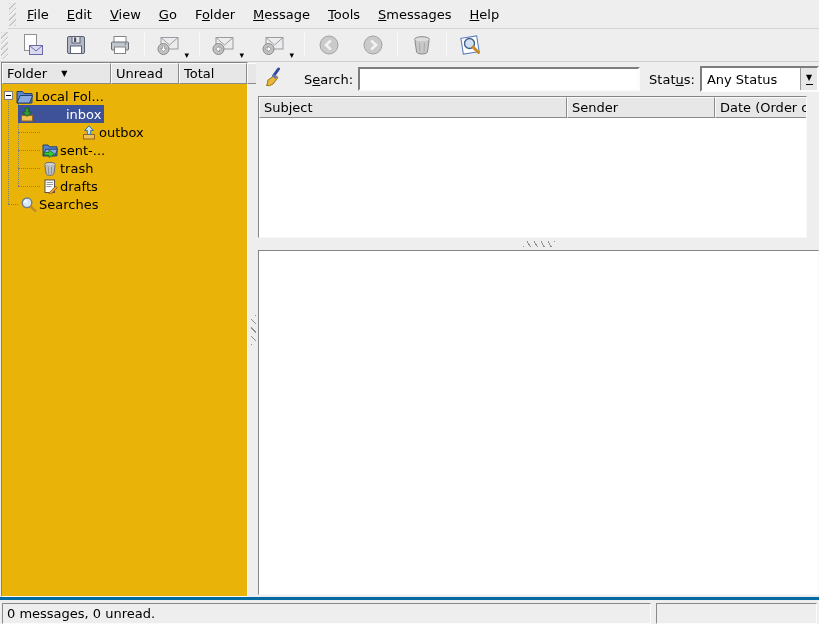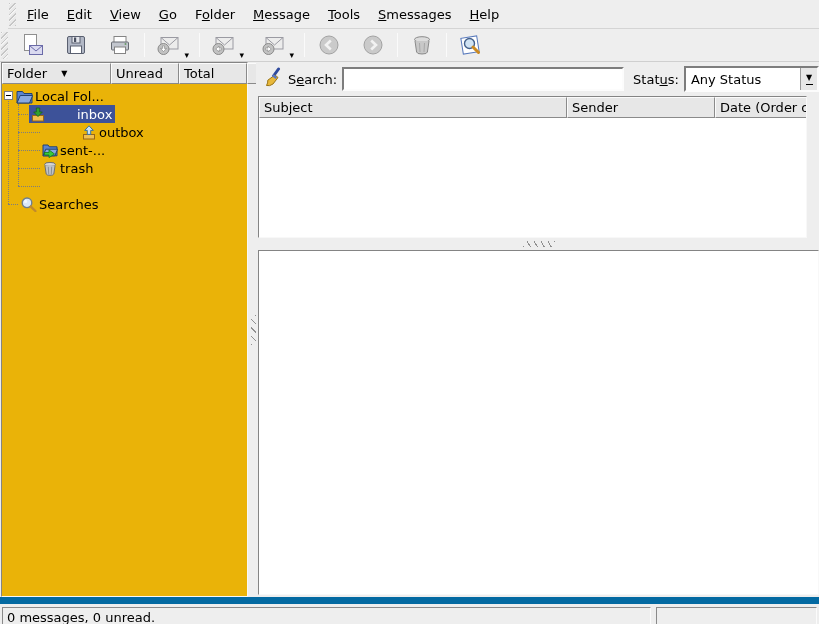--- a/index.html
+++ b/index.html
@@ -74,21 +74,21 @@
   }
   .expander .minus { width:5px; height:1px; background:#000; }
   
   .v-splitter { position:absolute; left:248px; width:10px; top:0; bottom:0; display:flex; align-items:center; justify-content:center; }
   .v-splitter .hatch { width:5px; height:30px;
     background:repeating-linear-gradient(45deg,#8f8f8f 0 1px,transparent 1px 6px); }
   
   .right-panel { position:absolute; left:258px; top:0; right:0; bottom:0; }
   .search-row { position:absolute; top:0; left:0; right:0; height:34px; display:flex; align-items:center; }
   .broom-btn { width:26px; height:26px; margin-left:4px; display:flex; align-items:center; justify-content:center; }
-  .search-label { margin-left:0; }
+  .search-label { margin-left:16px; }
   .search-label .u, .status-label .u { text-decoration:underline; }
   .search-input {
     margin-left:5px; width:282px; height:24px;
     border-top:2px solid #7d7d7d; border-left:2px solid #7d7d7d;
     border-bottom:2px solid #fcfcfc; border-right:2px solid #fcfcfc;
     background:#fff; font:inherit; padding:0 3px; outline:none;
   }
   .status-label { margin-left:9px; }
   .status-combo {
     margin-left:5px; flex:1; height:26px; display:flex; align-items:stretch;
@@ -110,21 +110,21 @@
   .mh-sender  { width:148px; }
   .mh-date    { flex:1; border-right:none; }
   .ml-body { height:calc(100% - 21px); background:#fff; }
   
   .h-splitter { position:absolute; top:176px; left:0; right:0; height:12px; display:flex; align-items:center; justify-content:center; }
   .h-splitter .hatch { width:32px; height:6px;
     background:repeating-linear-gradient(60deg,#8f8f8f 0 1px,transparent 1px 6px); }
   
   .preview-pane { position:absolute; top:188px; left:0; right:0; bottom:2px; }
   
-  .statusbar { position:absolute; left:0; right:0; bottom:0; height:27px; background:#eeeeee; border-top:7px solid #0369a1;text-align:right; }
+  .statusbar { position:absolute; left:0; right:0; bottom:0; height:27px; background:#eeeeee; border-top:3px solid #0369a1;text-align:right; }
   .status-panel {
     position:absolute; top:3px; height:21px; background:#eeeeee;
     border-top:1px solid #8a8a8a; border-left:1px solid #8a8a8a;
     border-bottom:1px solid #fbfbfb; border-right:1px solid #fbfbfb;
     display:flex; align-items:center; padding:0 4px; white-space:nowrap; overflow:hidden;
   }
   .sp-left { left:2px; width:649px; }
   .sp-right { left:656px; right:2px; }
 </style>
 </head>
@@ -277,21 +277,21 @@
           <div class="row-content" style="margin-left:13px;">
             <svg class="tree-icon" width="17" height="15" viewBox="0 0 17 15">
               <path d="M1 2.5 h5.5 l1.5 2 H16 v9.5 H1 z" fill="#5b84cf" stroke="#22406f"></path>
               <path d="M1 14 L4.2 6.5 H16.7 L13.5 14 z" fill="#89a9e0" stroke="#22406f"></path>
             </svg>
             <span class="tree-lbl">Local Fol...</span>
           </div>
         </div>
 
         <div class="tree-row selected" style="top:21px;">
-          <div class="row-content" style="margin-left:27px;gap:31px;">
+          <div class="row-content" style="margin-left:16px;gap:31px;">
             <svg class="tree-icon" width="16" height="15" viewBox="0 0 16 15">
               <rect x="2.5" y="8.5" width="11" height="5.5" fill="#f0c050" stroke="#96661a"></rect>
               <path d="M6.3 1 h3.4 v4 h2.6 L8 9.6 3.7 5 h2.6 z" fill="#2fa02f" stroke="#1a601a" stroke-width="0.8"></path>
             </svg>
             <span class="tree-lbl">inbox</span>
           </div>
         </div>
 
         <div class="tree-row" style="top:39px;padding-left:39px;">
           <div class="row-content" style="margin-left:39px;">
@@ -318,20 +318,30 @@
           <div class="row-content" style="margin-left:39px;">
             <svg class="tree-icon" width="16" height="15" viewBox="0 0 16 15">
               <ellipse cx="8" cy="3.4" rx="5.4" ry="2" fill="#d4d4d4" stroke="#6f6f6f"></ellipse>
               <path d="M2.9 4.4 L4.2 13 Q4.4 14.3 8 14.3 Q11.6 14.3 11.8 13 L13.1 4.4" fill="#bfc3c7" stroke="#6f6f6f"></path>
               <path d="M6.3 5.8 L6.7 13 M9.7 5.8 L9.3 13" stroke="#8a8f94" fill="none"></path>
             </svg>
             <span class="tree-lbl">trash</span>
           </div>
         </div>
 
+        <div class="tree-row" style="top:93px;">
+          <div class="row-content" style="margin-left:39px;">
+            <svg class="tree-icon" width="16" height="15" viewBox="0 0 16 15">
+              <rect x="3" y="1" width="9.5" height="12.5" fill="#ffffff" stroke="#555"></rect>
+              <path d="M4.5 3.5 h6.5 M4.5 5.5 h6.5 M4.5 7.5 h5" stroke="#9a9a9a" fill="none"></path>
+              <path d="M7.5 13.3 L13.6 7.2 l1.6 1.6 -6.1 6.1 -2.2 0.6 z" fill="#f0a030" stroke="#7a4a10" stroke-width="0.7"></path>
+            </svg>
+            <span class="tree-lbl">drafts</span>
+          </div>
+        </div>
 
         <div class="tree-row" style="top:111px;">
           <div class="row-content" style="margin-left:17px;">
             <svg class="tree-icon" width="17" height="16" viewBox="0 0 17 16">
               <circle cx="7" cy="6.8" r="4.8" fill="#d9e8f8" stroke="#6e7e8e" stroke-width="1.4"></circle>
               <circle cx="5.6" cy="5.4" r="1.6" fill="#f2f8ff" stroke="none"></circle>
               <path d="M10.8 10.6 L15.4 15" stroke="#c08a2c" stroke-width="2.4" stroke-linecap="round"></path>
             </svg>
             <span class="tree-lbl">Searches</span>
           </div>

